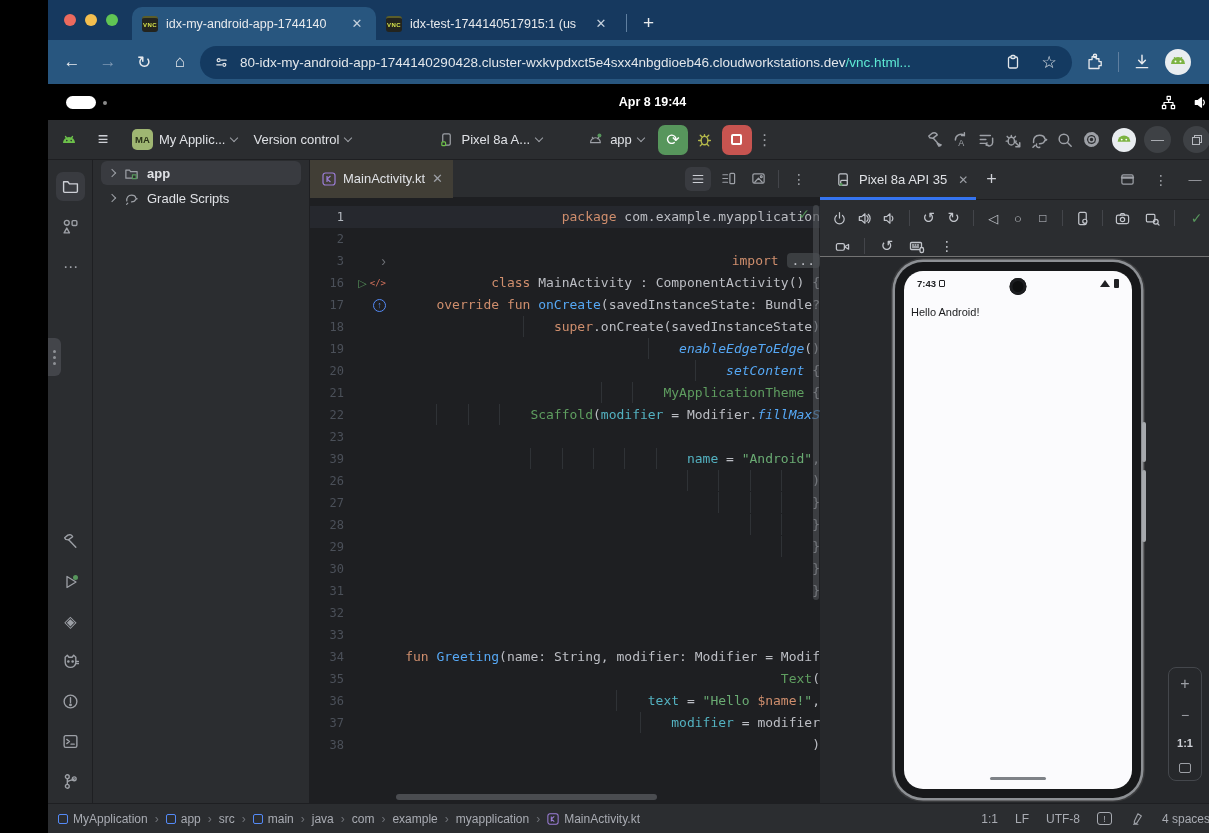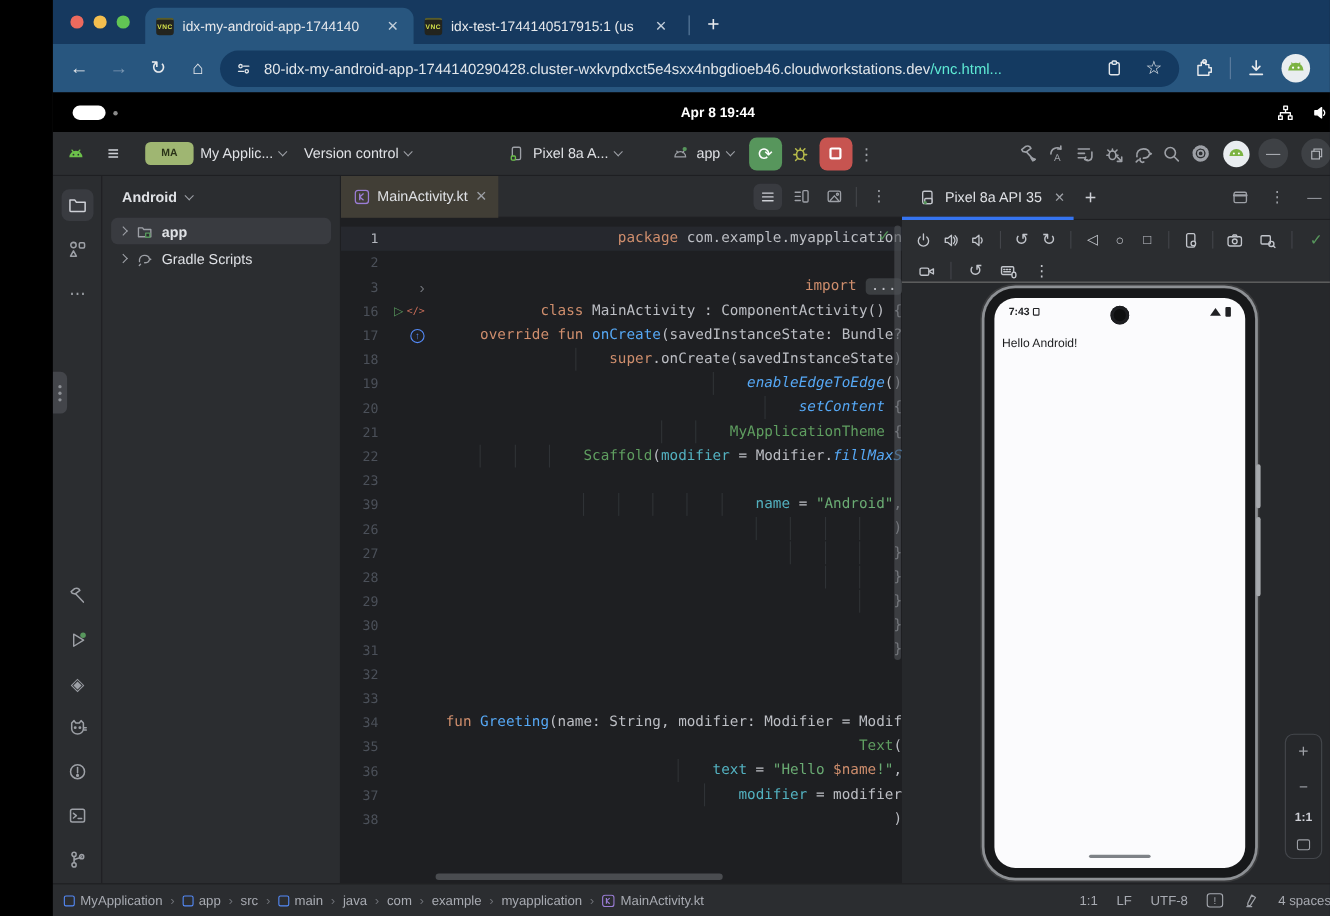--- a/index.html
+++ b/index.html
@@ -33,21 +33,21 @@
   
   .gnomebar{position:absolute;left:0;top:84px;width:1209px;height:36px;background:#000;display:flex;align-items:center;justify-content:center;}
   .gn-pill{position:absolute;left:18px;top:12px;width:30px;height:13px;border-radius:7px;background:#FFF;}
   .gn-dot{position:absolute;left:55px;top:17px;width:4px;height:4px;border-radius:50%;background:#8a8a8a;}
   .gn-clock{color:#FFF;font-size:12.5px;font-weight:bold;}
   .gn-tray{position:absolute;right:16px;top:0;height:36px;display:flex;align-items:center;gap:14px;color:#FFF;}
 
   
   .ide-toolbar{position:absolute;left:0;top:120px;width:1209px;height:40px;background:#2B2D30;border-bottom:1px solid #1E1F22;display:flex;align-items:center;padding:0 8px;color:#DFE1E5;}
   .tb-item{display:flex;align-items:center;gap:6px;padding:0 8px;height:30px;border-radius:6px;}
-  .badge-ma{width:44px;height:21px;border-radius:5px;background:#9FB672;color:#2A3318;font-size:9.5px;font-weight:bold;display:flex;align-items:center;justify-content:center;}
+  .badge-ma{width:21px;height:21px;border-radius:5px;background:#9FB672;color:#2A3318;font-size:9.5px;font-weight:bold;display:flex;align-items:center;justify-content:center;}
   .chv{width:6px;height:6px;border-right:1.4px solid #9DA0A6;border-bottom:1.4px solid #9DA0A6;transform:rotate(45deg);margin-top:-3px;}
   .chv-r{transform:rotate(-45deg);margin:0;}
   .runbtn{width:30px;height:30px;border-radius:7px;background:#57965C;color:#fff;display:flex;align-items:center;justify-content:center;font-size:16px;}
   .stopbtn{width:30px;height:30px;border-radius:7px;background:#C75450;display:flex;align-items:center;justify-content:center;}
   .stopbtn i{width:11px;height:11px;border:2px solid #fff;border-radius:2px;}
   .wctrl{width:27px;height:27px;border-radius:50%;background:#3E4145;color:#B6B9BF;display:flex;align-items:center;justify-content:center;font-size:13px;}
   .ic{display:inline-flex;align-items:center;justify-content:center;width:26px;height:26px;color:#9DA0A6;}
   .ic svg{stroke:currentColor;fill:none;stroke-width:1.3;stroke-linecap:round;stroke-linejoin:round;}
   .gap{flex:1;}
 
@@ -412,24 +412,20 @@
         <svg width="17" height="17" viewBox="0 0 16 16">
             <circle cx="5" cy="3.5" r="1.8"></circle>
             <circle cx="5" cy="12.5" r="1.8"></circle>
             <circle cx="11.5" cy="5.5" r="1.8"></circle>
             <path d="M5 5.3v5.4M5 9c0-2.5 4-1.5 6.5-3.5"></path>
           </svg>
       </span>
     </div>
 
     <div class="ppanel">
-      <div class="pp-head">
-        <span>Android</span>
-        <span class="chv"></span>
-      </div>
       <div class="tree-row sel">
         <span class="chv chv-r"></span>
         <span class="ic" style="width:18px;height:18px">
           <svg width="15" height="15" viewBox="0 0 16 16">
               <path d="M2 4.5h4l1 1.5h7v7H2z"></path>
               <rect x="9" y="9.5" width="4" height="4" fill="#2B2D30" stroke="#57965C"></rect>
             </svg>
         </span>
         <span style="font-weight:bold">app</span>
       </div>

